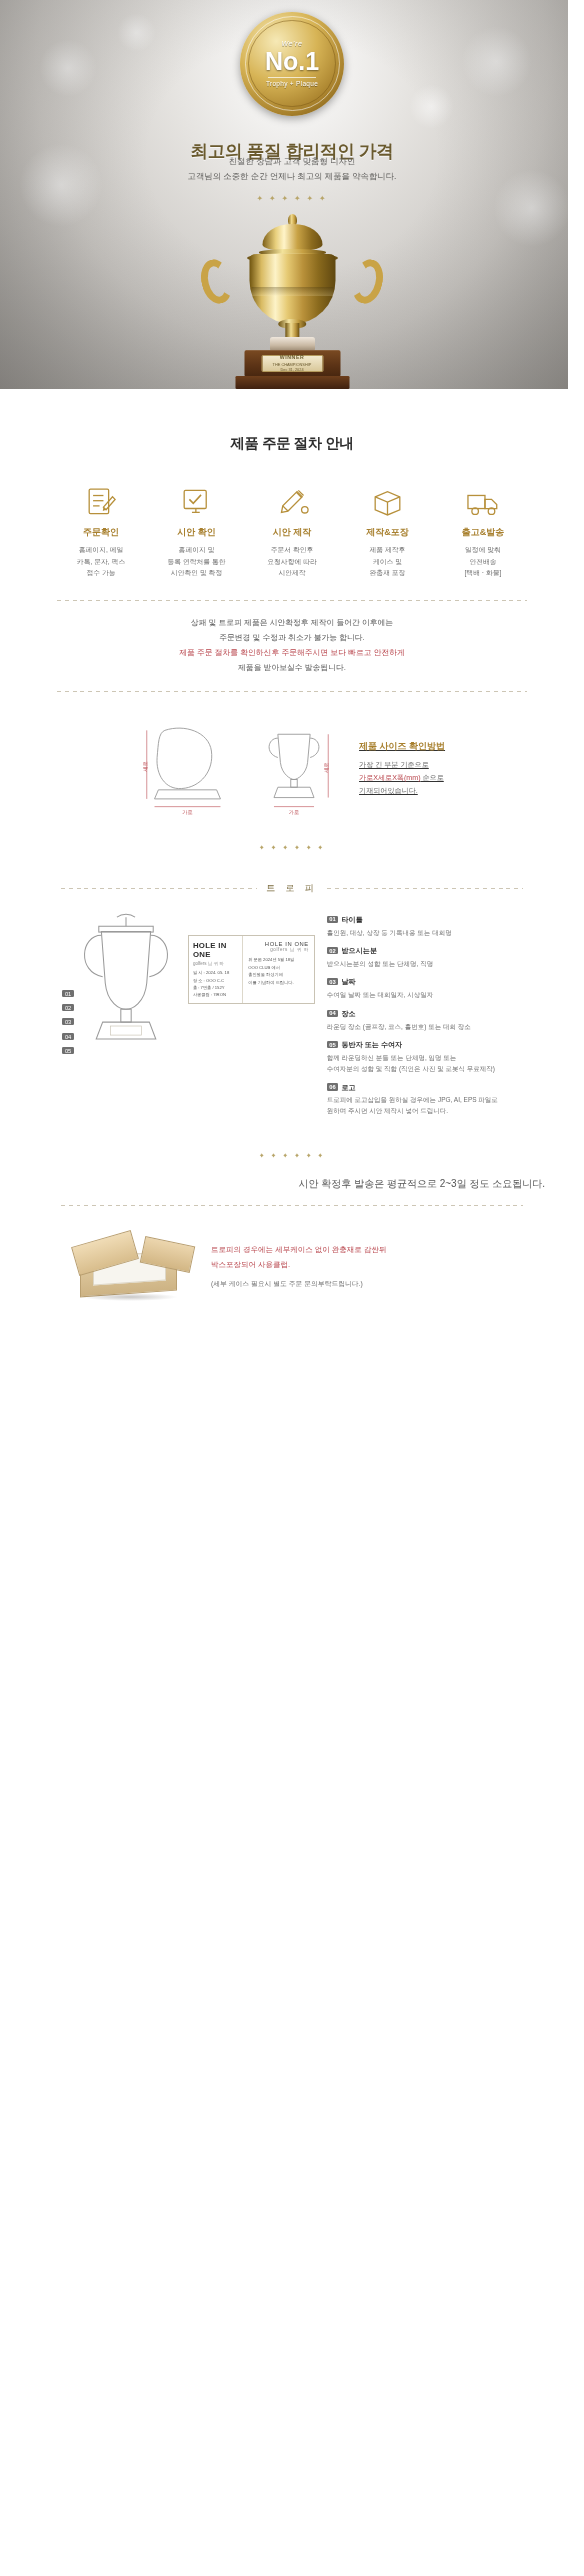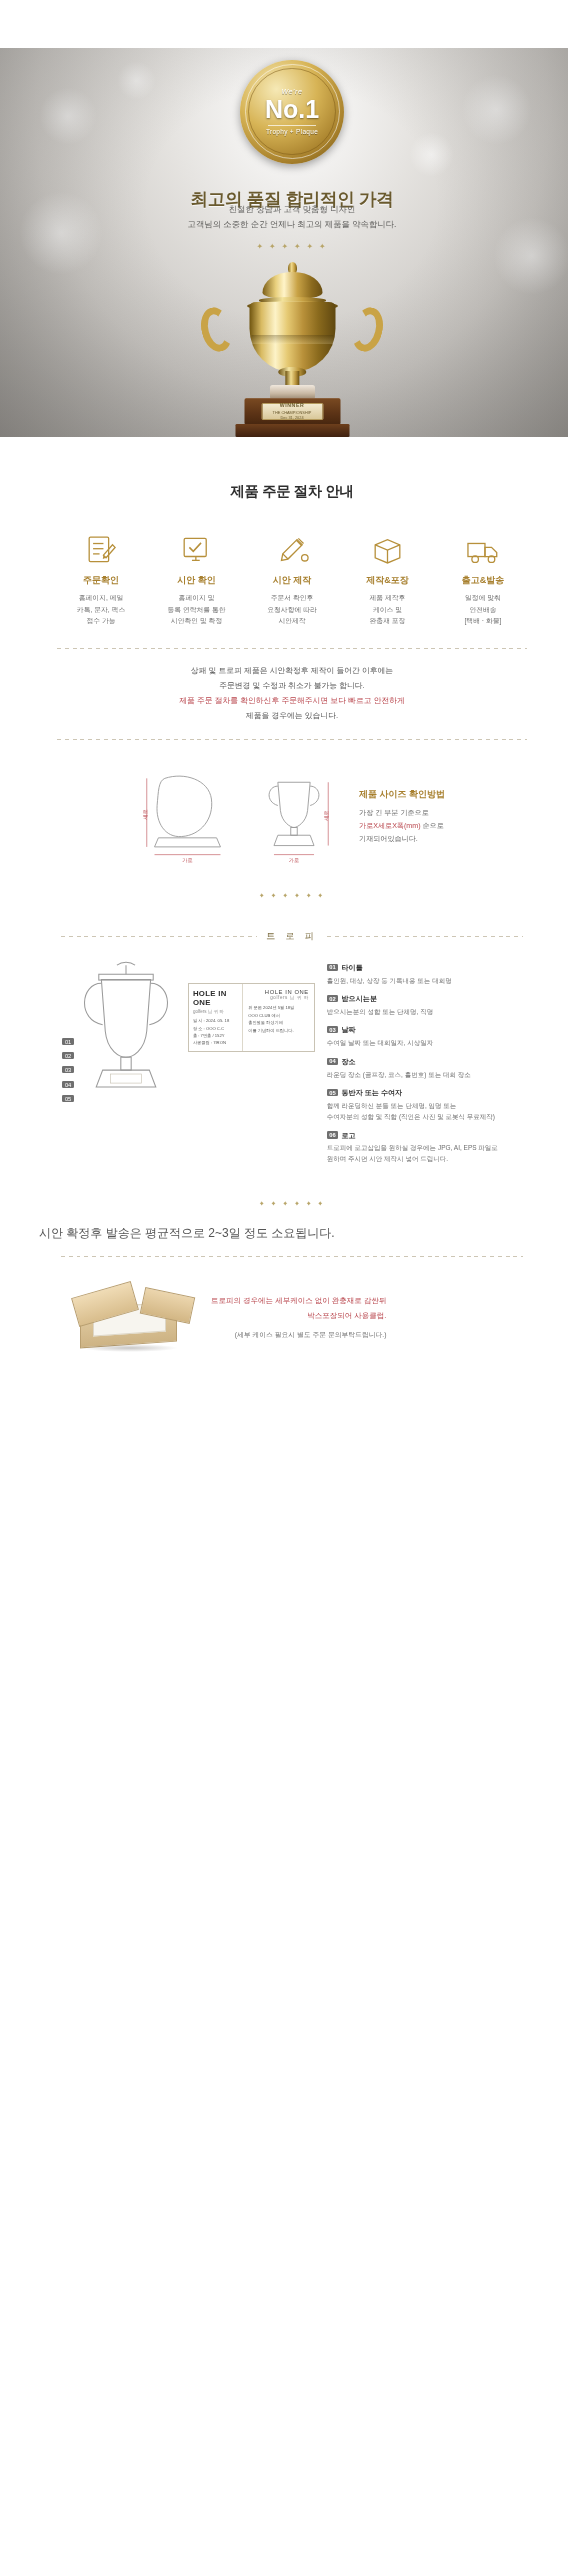--- a/index.html
+++ b/index.html
@@ -4,21 +4,21 @@
 <style>
   * { box-sizing: border-box; }
   html, body { margin:0; padding:0; }
   body {
     width: 584px;
     font-family: "Liberation Sans", "DejaVu Sans", sans-serif;
     background: #ffffff;
     color: #333;
     -webkit-font-smoothing: antialiased;
   }
-  .page { width:568px; position:relative; overflow:hidden;margin-top:48px; }
+  .page { width:568px; position:relative; overflow:hidden; }
 
   
   .hero {
     position: relative;
     width: 584px;
     height: 389px;
     background:
       radial-gradient(ellipse at 50% 18%, rgba(255,255,255,0.95) 0%, rgba(235,233,230,0.85) 30%, rgba(205,202,198,0.9) 62%, rgba(150,147,143,0.95) 100%),
       linear-gradient(180deg,#cfcdc9 0%, #b9b6b1 40%, #9b9893 100%);
     overflow: hidden;
@@ -181,21 +181,21 @@
   .note-block{ text-align:center; margin:15.6px 0 0; font-size:7.8px; line-height:1.9; color:#555; }
   .note-block .warn{ color:#b8434a; }
   .divider-dash.bottom{ margin-top:15.6px; }
 
   
   .size-guide{
     display:flex; align-items:center; justify-content:center; gap:17px;
     margin-top:28.5px; padding:0 13px;
   }
   .sg-figs{ display:flex; gap:15.6px; align-items:flex-end; }
-  .sg-text{ padding-left:6.5px; }
+  .sg-text{ padding-left:6.5px;text-decoration:underline; }
   .sg-title{ font-size:9px; font-weight:bold; color:#a8802f; margin-bottom:6.5px;}
   .sg-desc{ font-size:7.1px; color:#666; line-height:1.8; }
   .sg-desc .hl{ color:#b8434a; }
 
   .dots-sep{ text-align:center; color:#b8a569; font-size:7.1px; letter-spacing:1.9px; margin-top:26px; }
 
   
   .sec-title-line{
     display:flex; align-items:center; gap:9px; margin:30px 22px 0 22px;
   }
@@ -225,24 +225,24 @@
   .pl-line{ font-size:4.2px; color:#555; line-height:1.7; margin-top:3.2px;}
   .pl-r .pl-name{ font-size:5.8px; color:#444; letter-spacing:0.6px; text-align:right;}
   .pl-r .pl-body{ font-size:4.2px; color:#555; line-height:1.8; margin-top:3.9px;}
 
   .callout-num{
     position:absolute; background:#6f6f6f; color:#fff; font-size:5.8px;
     border-radius:1.3px; padding:0.6px 2.6px;
   }
 
   
-  .ship-note{ text-align:left; font-size:12px; color:#555; margin-top:17px; }
+  .ship-note{ text-align:right; font-size:10px; color:#555; margin-top:17px; }
   .ship-divider{ margin:14.3px 22px 0 22px; height:0.6px; background: repeating-linear-gradient(90deg,#cdc6b5 0 3.9px, transparent 3.9px 7.8px); }
 
-  .box-row{ display:flex; align-items:center; gap:17px; margin:22px 32px 0 32px;text-align:right; }
+  .box-row{ display:flex; align-items:center; gap:17px; margin:22px 32px 0 32px; }
   .box-art{ width:123px; height:78px; position:relative; flex:none; }
   .bx-base{
     position:absolute; left:9px; top:26px; width:97px; height:40px;
     background: linear-gradient(180deg,#e4cfa6,#cdb384);
     border:0.6px solid #b99f70; transform: skewY(-4deg);
   }
   .bx-inner{
     position:absolute; left:22px; top:26px; width:73px; height:28.5px;
     background:#f7f5ef; border:0.6px solid #ddd6c6; transform: skewY(-4deg);
   }
@@ -404,21 +404,21 @@
       </div>
 
     </div>
 
     <div class="divider-dash"></div>
 
     <div class="note-block">
       <div>상패 및 트로피 제품은 시안확정후 제작이 들어간 이후에는</div>
       <div>주문변경 및 수정과 취소가 불가능 합니다.</div>
       <div class="warn">제품 주문 절차를 확인하신후 주문해주시면 보다 빠르고 안전하게</div>
-      <div>제품을 경우에는 있습니다.</div>
+      <div>제품을 받아보실수 발송됩니다.</div>
     </div>
 
     <div class="divider-dash bottom"></div>
 
     <div class="size-guide">
       <div class="sg-figs">
         <svg width="97" height="97" viewBox="0 0 150 150">
           <path d="M40 16 C70 6, 108 18, 112 48 C116 78, 96 104, 66 106 C40 108, 26 84, 28 58 C30 36, 30 20, 40 16 Z" fill="none" stroke="#9a9a9a" stroke-width="1.4"></path>
           <path d="M30 108 L120 108 L126 122 L24 122 Z" fill="none" stroke="#9a9a9a" stroke-width="1.4"></path>
           <line x1="12" y1="16" x2="12" y2="122" stroke="#b8434a" stroke-width="0.9"></line>

